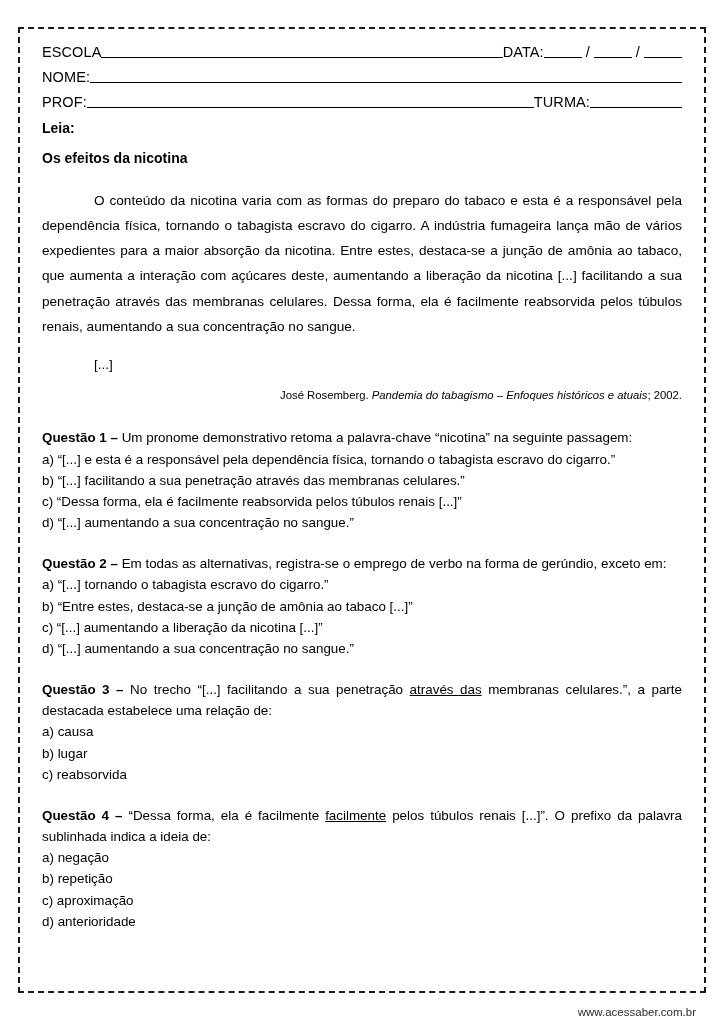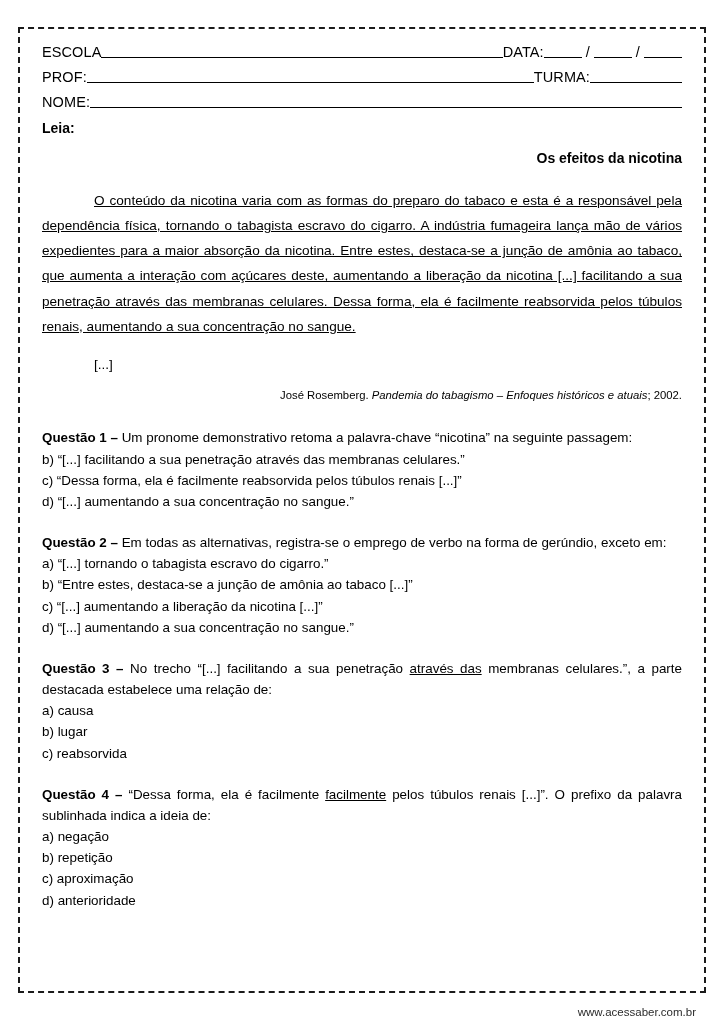--- a/index.html
+++ b/index.html
@@ -55,33 +55,32 @@
   .rule.w-turma { flex: 0 0 92px; }
   .slash { flex: 0 0 auto; padding: 0 4px 0 4px; }
 
   
   .leia {
     font-size: 14px;
     font-weight: bold;
     margin-top: 10px;
   }
   .doc-title {
-    text-align: right;
+    text-align: left;
     font-size: 14px;
     font-weight: bold;
     margin-top: 14px;
   }
   .para {
     margin-top: 22px;
     font-size: 13.6px;
     line-height: 1.85;
     text-align: justify;
     text-indent: 52px;
     hyphens: none;
-    text-decoration: underline;
   }
   .ellipsis-line {
     font-size: 13.6px;
     line-height: 1.85;
     text-indent: 52px;
     margin-top: 0px;
   }
   .attribution {
     margin-top: 10px;
     text-align: right;
@@ -129,42 +128,43 @@
       <span class="rule"></span>
       <span class="fld-label">DATA:</span>
       <span class="rule w-date"></span>
       <span class="slash">/</span>
       <span class="rule w-date2"></span>
       <span class="slash">/</span>
       <span class="rule w-date3"></span>
     </div>
 
     <div class="form-row">
+      <span class="fld-label">NOME:</span>
+      <span class="rule"></span>
+    </div>
+
+    <div class="form-row">
       <span class="fld-label">PROF:</span>
       <span class="rule"></span>
       <span class="fld-label">TURMA:</span>
       <span class="rule w-turma"></span>
-    </div>
-
-    <div class="form-row">
-      <span class="fld-label">NOME:</span>
-      <span class="rule"></span>
     </div>
 
     <div class="leia">Leia:</div>
     <div class="doc-title">Os efeitos da nicotina</div>
     <p class="para">O conteúdo da nicotina varia com as formas do preparo do tabaco e esta é a responsável pela dependência física, tornando o tabagista escravo do cigarro. A indústria fumageira lança mão de vários expedientes para a maior absorção da nicotina. Entre estes, destaca-se a junção de amônia ao tabaco, que aumenta a interação com açúcares deste, aumentando a liberação da nicotina [...] facilitando a sua penetração através das membranas celulares. Dessa forma, ela é facilmente reabsorvida pelos túbulos renais, aumentando a sua concentração no sangue.</p>
     <div class="ellipsis-line">[...]</div>
 
     <div class="attribution">
       <span>José Rosemberg. </span><i>Pandemia do tabagismo – Enfoques históricos e atuais</i><span>; 2002.</span>
     </div>
 
     <div class="question q1">
       <p class="q-stem"><b>Questão 1 – </b><span>Um pronome demonstrativo retoma a palavra-chave “nicotina” na seguinte passagem:</span></p>
+      <p class="alt">a) “[...] e esta é a responsável pela dependência física, tornando o tabagista escravo do cigarro.”</p>
       <p class="alt">b) “[...] facilitando a sua penetração através das membranas celulares.”</p>
       <p class="alt">c) “Dessa forma, ela é facilmente reabsorvida pelos túbulos renais [...]”</p>
       <p class="alt">d) “[...] aumentando a sua concentração no sangue.”</p>
     </div>
 
     <div class="question">
       <p class="q-stem"><b>Questão 2 – </b><span>Em todas as alternativas, registra-se o emprego de verbo na forma de gerúndio, exceto em:</span></p>
       <p class="alt">a) “[...] tornando o tabagista escravo do cigarro.”</p>
       <p class="alt">b) “Entre estes, destaca-se a junção de amônia ao tabaco [...]”</p>
       <p class="alt">c) “[...] aumentando a liberação da nicotina [...]”</p>

